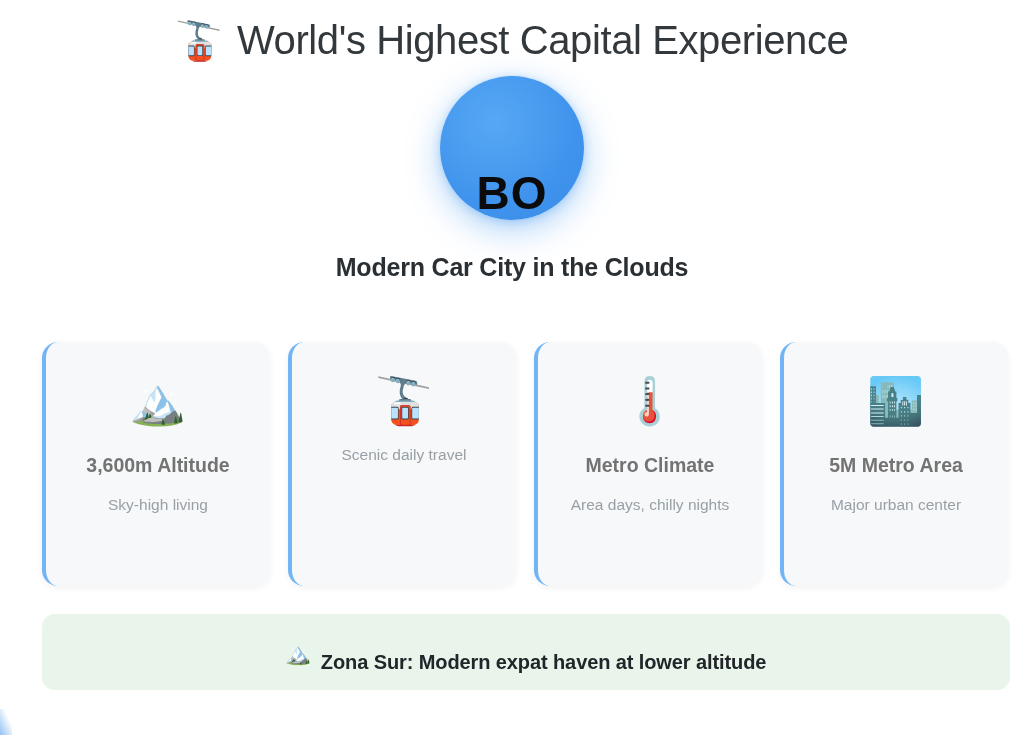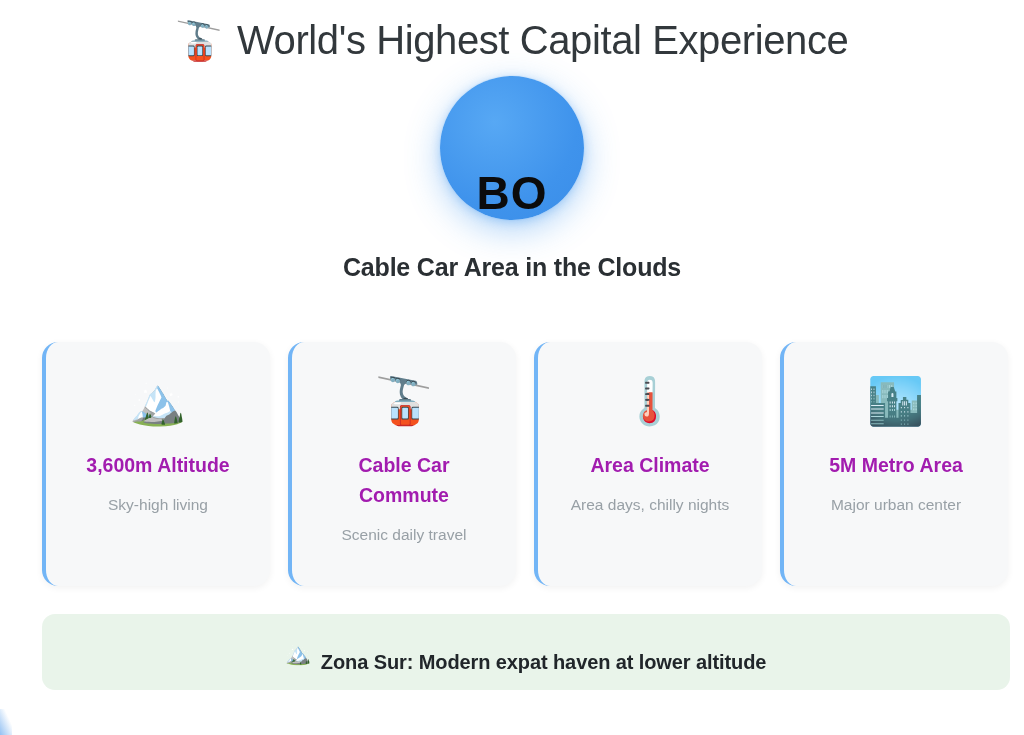--- a/index.html
+++ b/index.html
@@ -106,21 +106,21 @@
     line-height: 1;
     height: 58px;
     display: flex;
     align-items: center;
     justify-content: center;
   }
   .card-title {
     margin-top: 20px;
     font-size: 19.5px;
     font-weight: bold;
-    color: #a21caf;
+    color: #737373;
     text-align: center;
     line-height: 1.55;
     max-width: 150px;
   }
   .card-sub {
     margin-top: 14px;
     font-size: 15.5px;
     color: #98a0a6;
     text-align: center;
     line-height: 1.45;
@@ -174,39 +174,38 @@
     <span class="header-icon">🚡</span>
     <h1 class="header-title">World's Highest Capital Experience</h1>
   </div>
 
   <div class="avatar-wrap">
     <div class="avatar">
       <span class="avatar-initials">BO</span>
     </div>
   </div>
 
-  <div class="subtitle">Cable Car Area in the Clouds</div>
+  <div class="subtitle">Modern Car City in the Clouds</div>
 
   <div class="cards">
 
     <div class="card">
       <div class="card-icon">🏔️</div>
       <div class="card-title">3,600m Altitude</div>
       <div class="card-sub">Sky-high living</div>
     </div>
 
     <div class="card">
       <div class="card-icon">🚡</div>
-      <div class="card-title">Cable Car Commute</div>
       <div class="card-sub">Scenic daily travel</div>
     </div>
 
     <div class="card">
       <div class="card-icon">🌡️</div>
-      <div class="card-title">Area Climate</div>
+      <div class="card-title">Metro Climate</div>
       <div class="card-sub">Area days, chilly nights</div>
     </div>
 
     <div class="card">
       <div class="card-icon">🏙️</div>
       <div class="card-title">5M Metro Area</div>
       <div class="card-sub">Major urban center</div>
     </div>
 
   </div>

